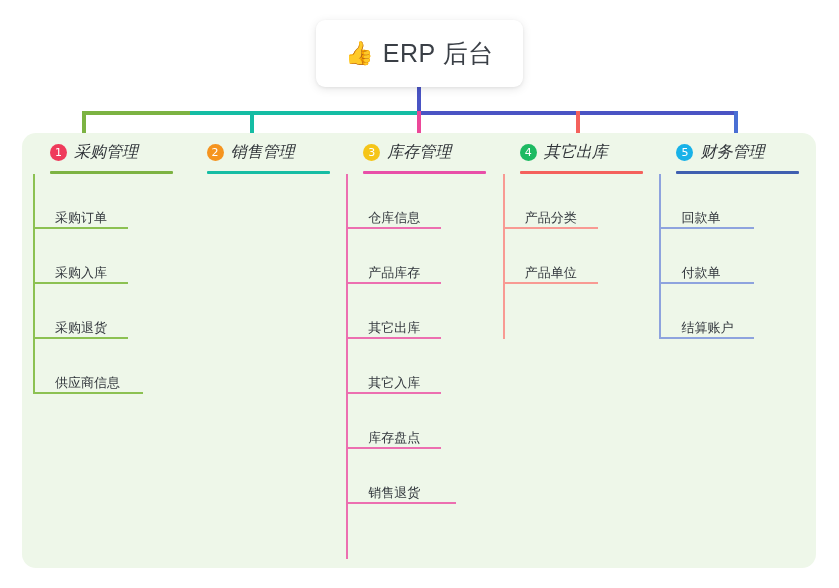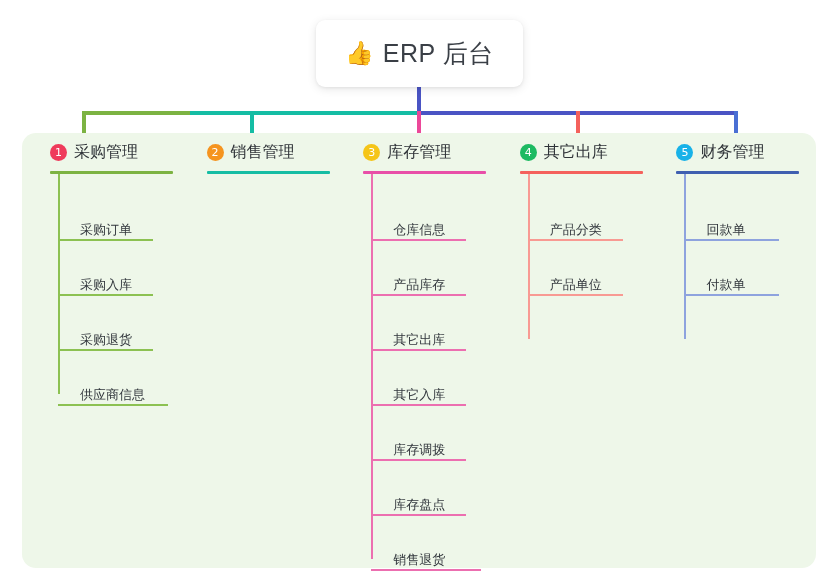--- a/index.html
+++ b/index.html
@@ -111,33 +111,33 @@
     font-size: 11px;
     line-height: 17px;
     text-align: center;
     flex: none;
     font-family: "DejaVu Sans", sans-serif;
   }
   .col-title {
     font-size: 16px;
     color: #2f3338;
     white-space: nowrap;
+    font-style: italic;
   }
   .col-rule {
     height: 3px;
     margin-left: 17px;
     width: 123px;
     border-radius: 1px;
   }
 
   
   .items {
     position: relative;
-    margin-left: 25px;
-    padding-top: 12px;
+    padding-top: 0;
   }
   .spine {
     position: absolute;
     left: 0;
     top: 0;
     width: 2px;
   }
   .item {
     position: relative;
     height: 55px;
@@ -233,24 +233,20 @@
         </div>
         <div class="item">
           <span class="item-label">其它出库</span>
           <div class="item-rule" style="background: rgb(236, 111, 176);"></div>
         </div>
         <div class="item">
           <span class="item-label">其它入库</span>
           <div class="item-rule" style="background: rgb(236, 111, 176);"></div>
         </div>
         <div class="item">
-          <span class="item-label">库存调拨</span>
-          <div class="item-rule" style="background: rgb(236, 111, 176);"></div>
-        </div>
-        <div class="item">
           <span class="item-label">库存盘点</span>
           <div class="item-rule" style="background: rgb(236, 111, 176);"></div>
         </div>
         <div class="item">
           <span class="item-label">销售退货</span>
           <div class="item-rule wide" style="background: rgb(236, 111, 176);"></div>
         </div>
       </div>
     </div>
     <div class="column">
@@ -280,15 +276,19 @@
       <div class="items">
         <div class="spine" style="background: rgb(142, 163, 222); height: 165px;"></div>
         <div class="item">
           <span class="item-label">回款单</span>
           <div class="item-rule" style="background: rgb(142, 163, 222);"></div>
         </div>
         <div class="item">
           <span class="item-label">付款单</span>
           <div class="item-rule" style="background: rgb(142, 163, 222);"></div>
         </div>
+        <div class="item">
+          <span class="item-label">结算账户</span>
+          <div class="item-rule" style="background: rgb(142, 163, 222);"></div>
+        </div>
       </div>
     </div>
   </div>
 
 </body></html>

